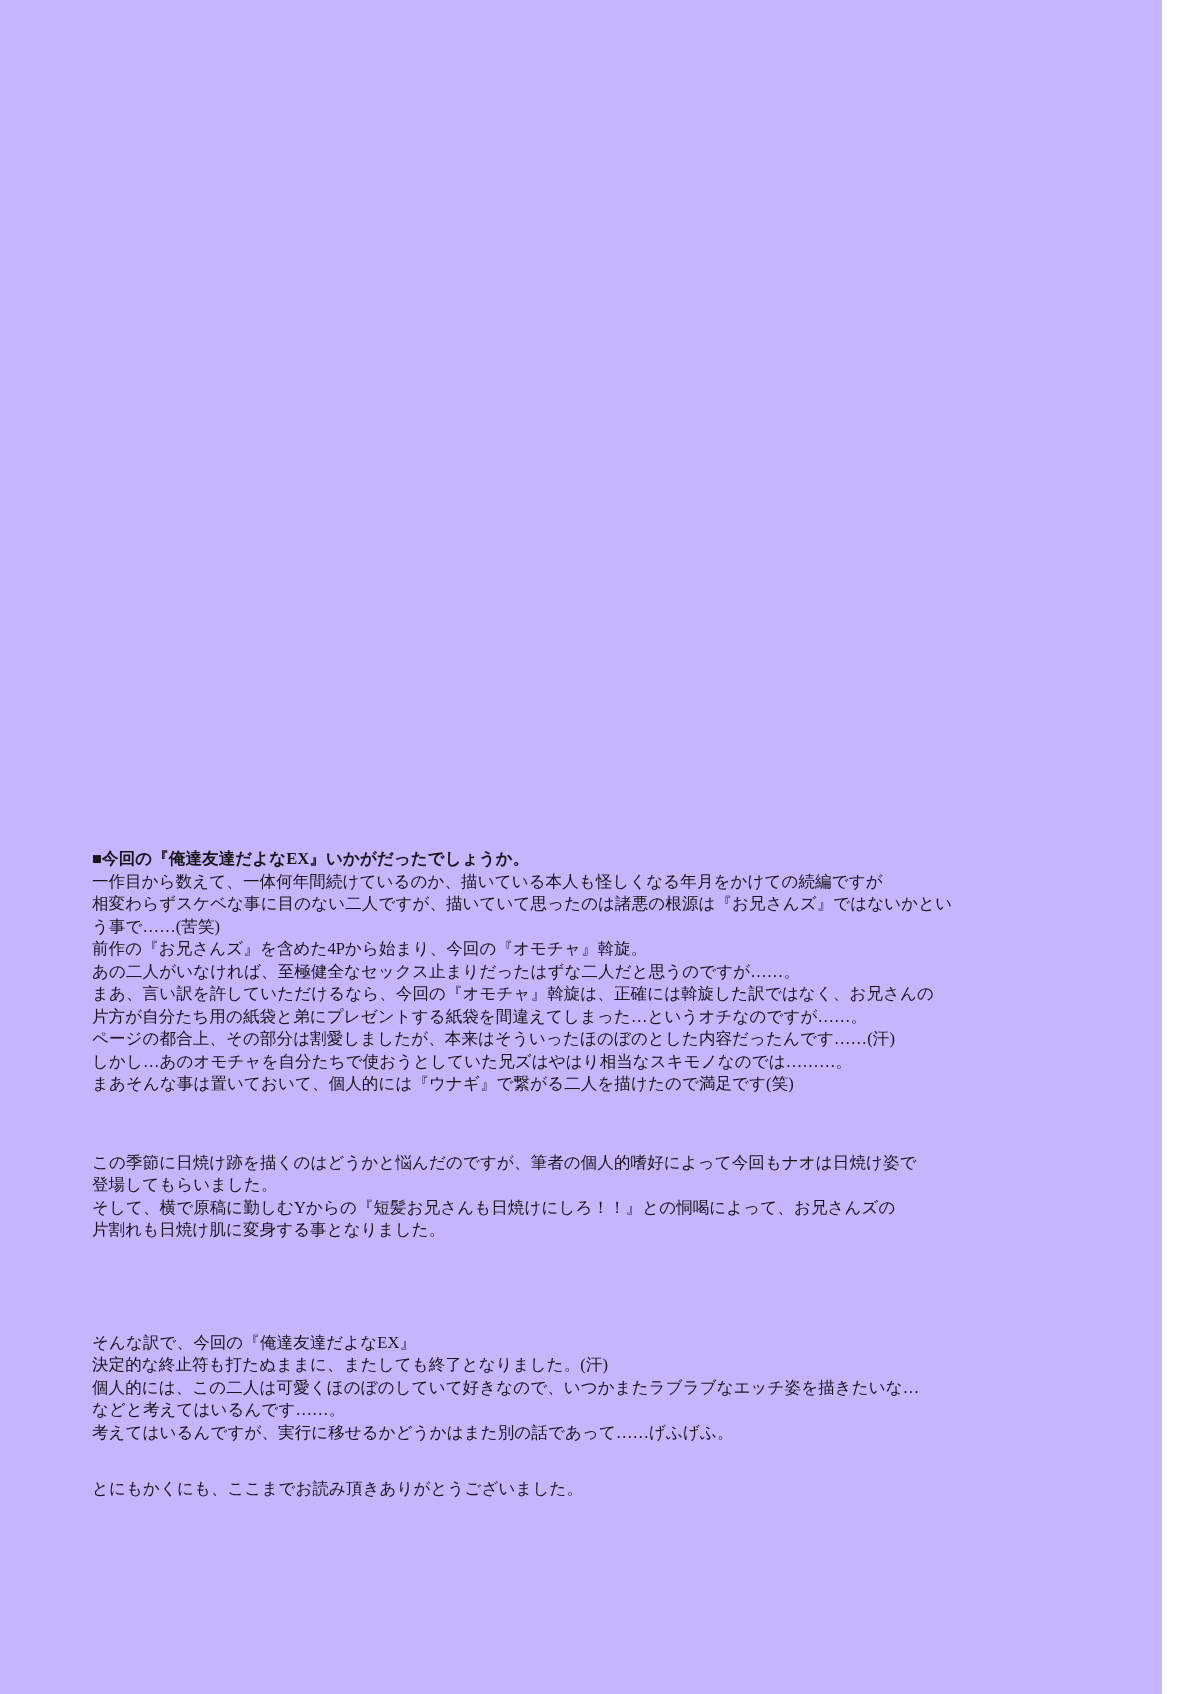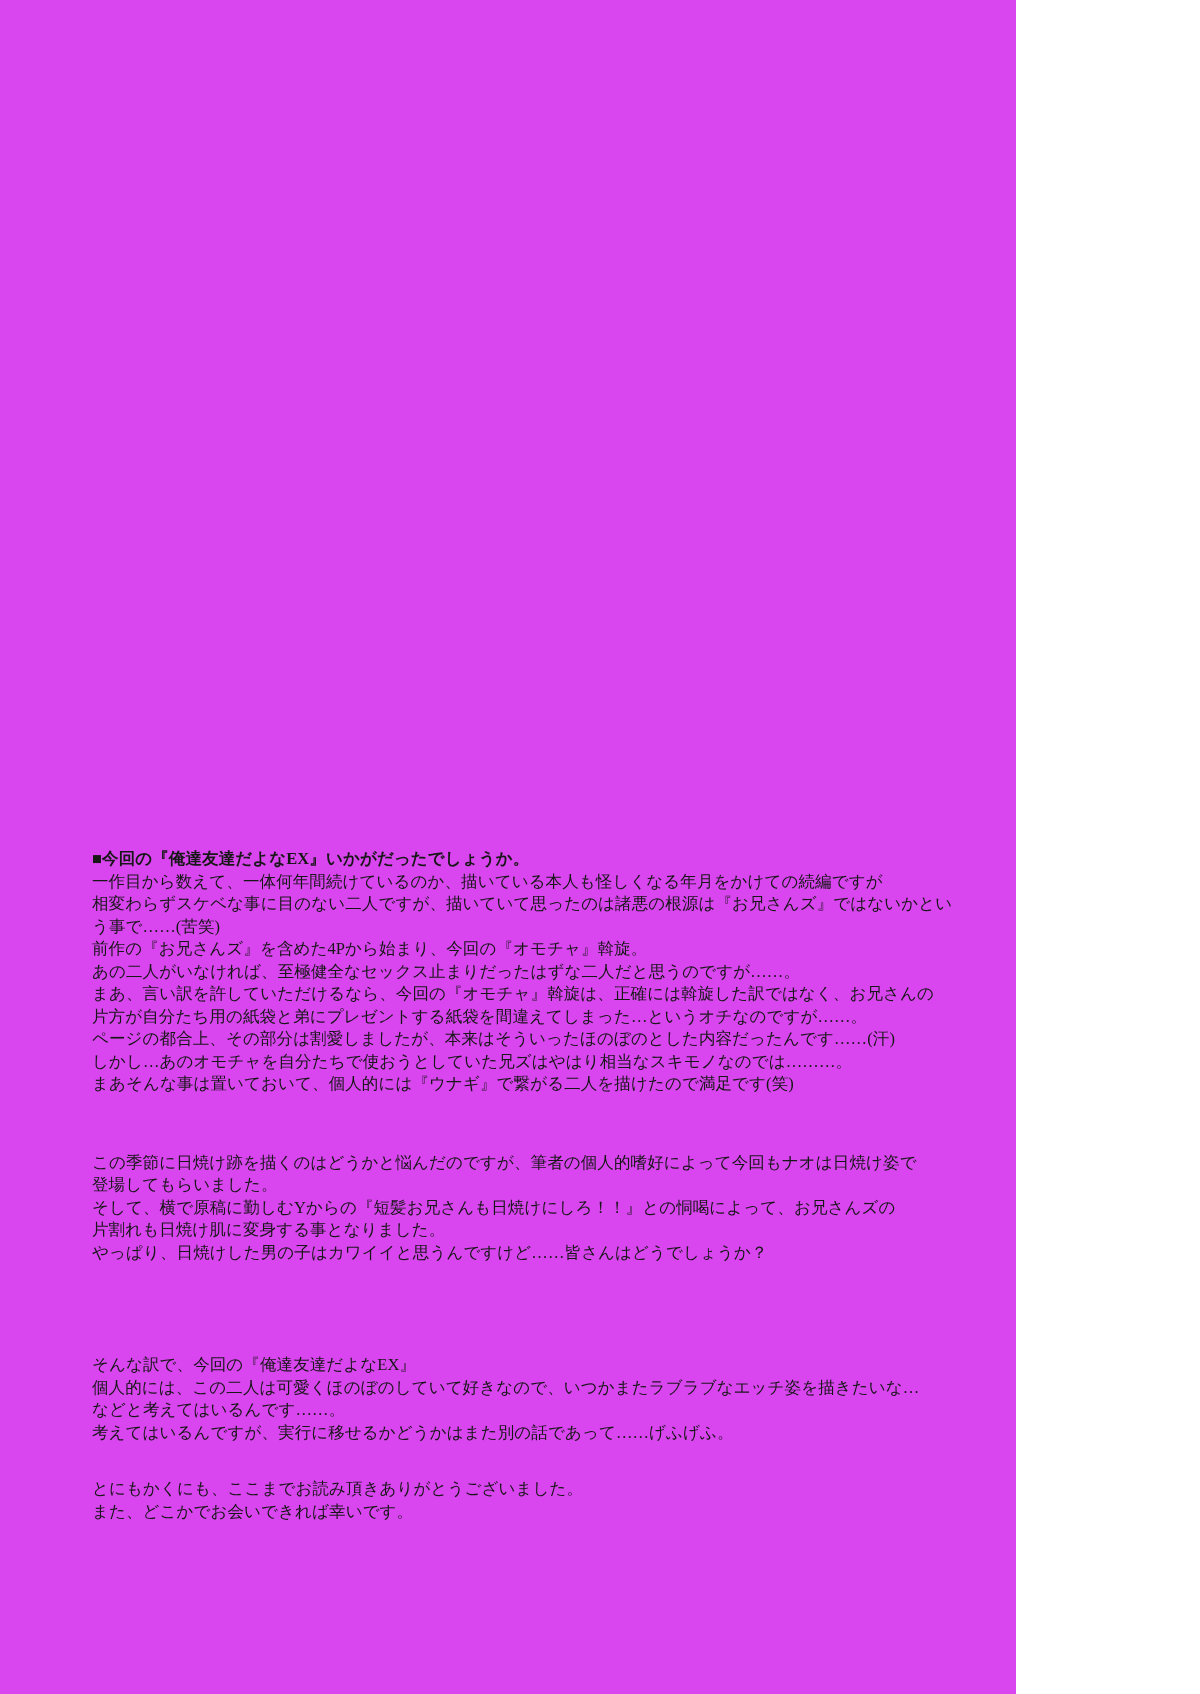--- a/index.html
+++ b/index.html
@@ -2,23 +2,23 @@
 <html><head>
 <meta charset="utf-8">
 <style>
   html, body {
     margin: 0;
     padding: 0;
     background: #ffffff;
   }
   .page {
     position: relative;
-    width: 1016px;
+    width: 1162px;
     height: 1694px;
-    background: #d946ef;
+    background: #c4b5fd;
     font-family: "Liberation Serif", "DejaVu Serif", serif;
     overflow: hidden;
   }
   .afterword {
     position: absolute;
     left: 92px;
     top: 848px;
     width: 1010px;
     color: #1a1a1a;
   }
@@ -62,34 +62,33 @@
       <div class="line">まあそんな事は置いておいて、個人的には『ウナギ』で繋がる二人を描けたので満足です(笑)</div>
     </div>
 
     <div class="gap-xl"></div>
 
     <div class="block">
       <div class="line">この季節に日焼け跡を描くのはどうかと悩んだのですが、筆者の個人的嗜好によって今回もナオは日焼け姿で</div>
       <div class="line">登場してもらいました。</div>
       <div class="line">そして、横で原稿に勤しむYからの『短髪お兄さんも日焼けにしろ！！』との恫喝によって、お兄さんズの</div>
       <div class="line">片割れも日焼け肌に変身する事となりました。</div>
-      <div class="line">やっぱり、日焼けした男の子はカワイイと思うんですけど……皆さんはどうでしょうか？</div>
     </div>
 
     <div class="gap-xl"></div>
     <div class="gap-lg"></div>
 
     <div class="block">
       <div class="line">そんな訳で、今回の『俺達友達だよなEX』</div>
+      <div class="line">決定的な終止符も打たぬままに、またしても終了となりました。(汗)</div>
       <div class="line">個人的には、この二人は可愛くほのぼのしていて好きなので、いつかまたラブラブなエッチ姿を描きたいな…</div>
       <div class="line">などと考えてはいるんです……。</div>
       <div class="line">考えてはいるんですが、実行に移せるかどうかはまた別の話であって……げふげふ。</div>
     </div>
 
     <div class="gap-lg"></div>
 
     <div class="block">
       <div class="line">とにもかくにも、ここまでお読み頂きありがとうございました。</div>
-      <div class="line">また、どこかでお会いできれば幸いです。</div>
     </div>
 
   </div>
 </div>
 
 </body></html>

